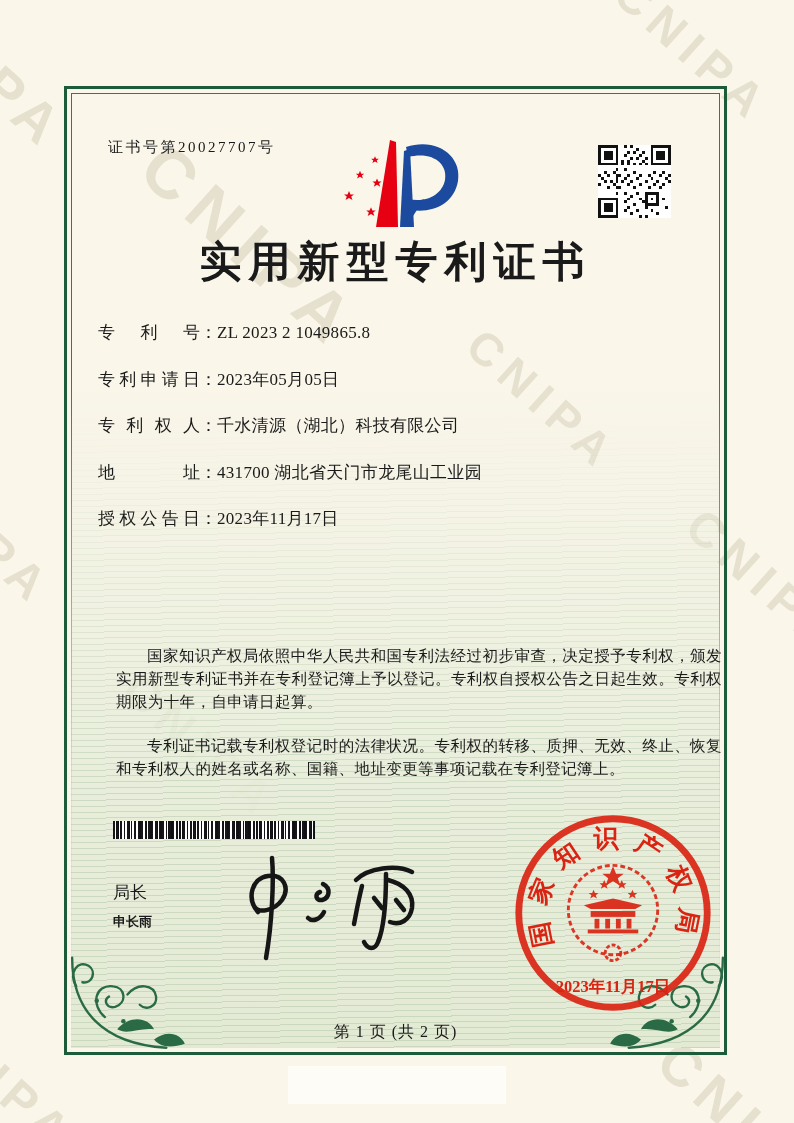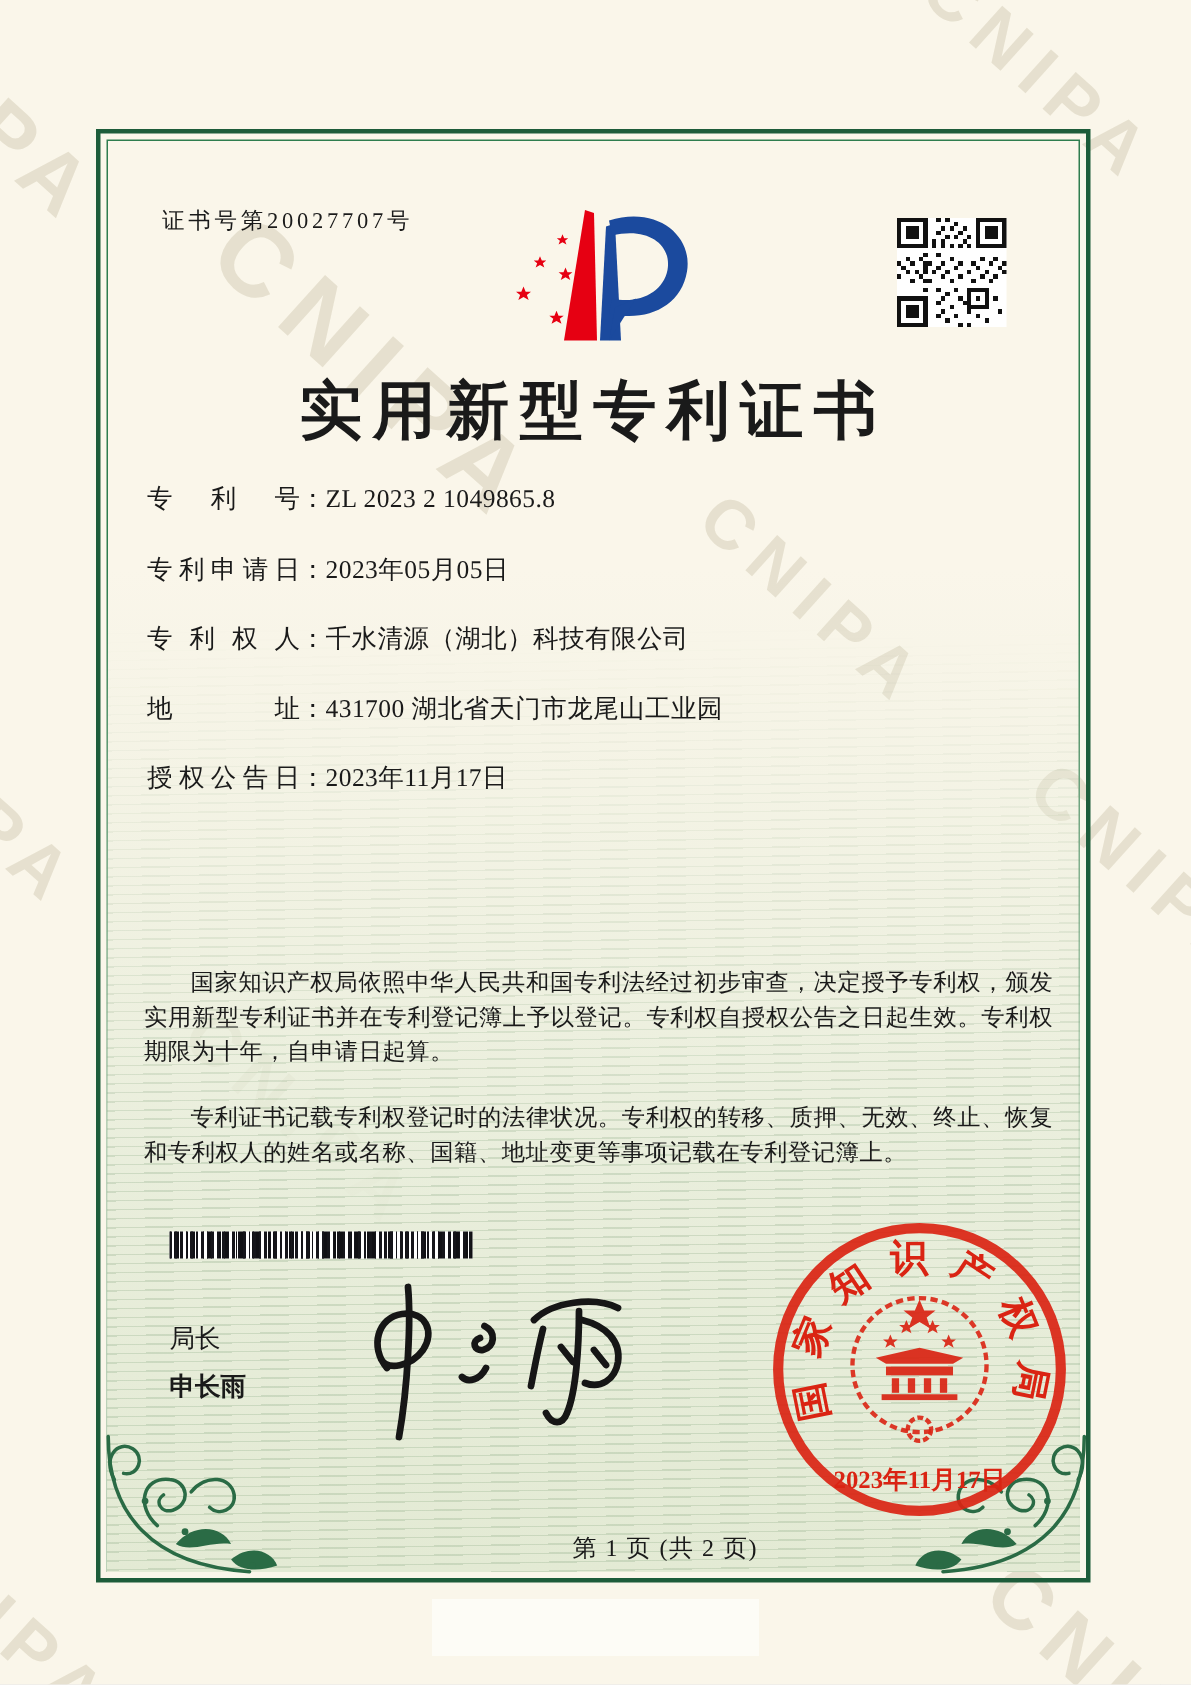--- a/index.html
+++ b/index.html
@@ -20,47 +20,47 @@
      -webkit-mask-image:linear-gradient(to bottom,transparent 0 34%,#000 72%);
      mask-image:linear-gradient(to bottom,transparent 0 34%,#000 72%);}
   .corner{position:absolute;width:128px;height:128px;}
   .corner.bl{left:66px;top:929px;}
   .corner.br{left:601px;top:929px;transform:scaleX(-1);}
   
   .cert-no{position:absolute;left:108px;top:138px;font-size:15px;letter-spacing:2.5px;}
   .logo{position:absolute;left:334px;top:135px;}
   .qr{position:absolute;left:598px;top:145px;}
   .title{position:absolute;left:64px;width:663px;top:234px;text-align:center;
-         font-size:42px;font-weight:700;letter-spacing:7px;margin-top:12px;}
+         font-size:42px;font-weight:700;letter-spacing:7px;}
   
   .rows{position:absolute;left:98px;top:321px;width:604px;}
   .row{position:relative;height:24px;margin-bottom:22.5px;font-size:17px;white-space:nowrap;}
   .lbl{display:inline-block;width:102px;text-align:justify;text-align-last:justify;vertical-align:top;}
   .colon{display:inline-block;width:17px;}
   .val{letter-spacing:0.3px;}
   .pair2{position:absolute;left:280px;top:0;}
   .pair2 .lbl{width:92px;}
   
-  .paras{position:absolute;left:96px;top:644px;width:606px;font-size:15.5px;line-height:23px;
+  .paras{position:absolute;left:116px;top:644px;width:606px;font-size:15.5px;line-height:23px;
          letter-spacing:0.4px;text-align:justify;}
   .paras p{margin:0;text-indent:2em;}
   .paras p + p{margin-top:21px;}
   
   .barcode{position:absolute;left:113px;top:821px;width:202px;height:18px;background-color:#fff;
      background-image:
        repeating-linear-gradient(90deg,#15151a 0 2px,transparent 2px 4px,#15151a 4px 5px,transparent 5px 7px),
        repeating-linear-gradient(90deg,#101014 0 1px,transparent 1px 3px,#101014 3px 6px,transparent 6px 11px);}
   .sig-title{position:absolute;left:113px;top:881px;font-size:17px;font-weight:400;
              font-family:"Liberation Sans","DejaVu Sans",sans-serif;}
-  .sig-name{position:absolute;left:113px;top:913px;font-size:17px;font-weight:700;
+  .sig-name{position:absolute;left:113px;top:913px;font-size:13px;font-weight:700;
             font-family:"Liberation Sans","DejaVu Sans",sans-serif;}
   .signature{position:absolute;left:228px;top:850px;}
   .seal{position:absolute;left:511px;top:811px;}
   .seal text{font-family:"Liberation Serif","DejaVu Serif",serif;}
-  .page-ind{position:absolute;left:64px;width:663px;top:1022px;text-align:center;font-size:16px;letter-spacing:1px;padding-left:48px;}
+  .page-ind{position:absolute;left:64px;width:663px;top:1022px;text-align:center;font-size:16px;letter-spacing:1px;}
   .note-band{position:absolute;left:288px;top:1066px;width:218px;height:38px;background:#fdfcf6;}
   .note{position:absolute;left:0;width:794px;top:1073px;text-align:center;font-size:17px;
         font-style:italic;letter-spacing:4px;}
 </style>
 </head>
 <body>
 
 <div class="page">
 
   <div class="wm med" style="left:-80px;top:-30px">CNIPA</div>

